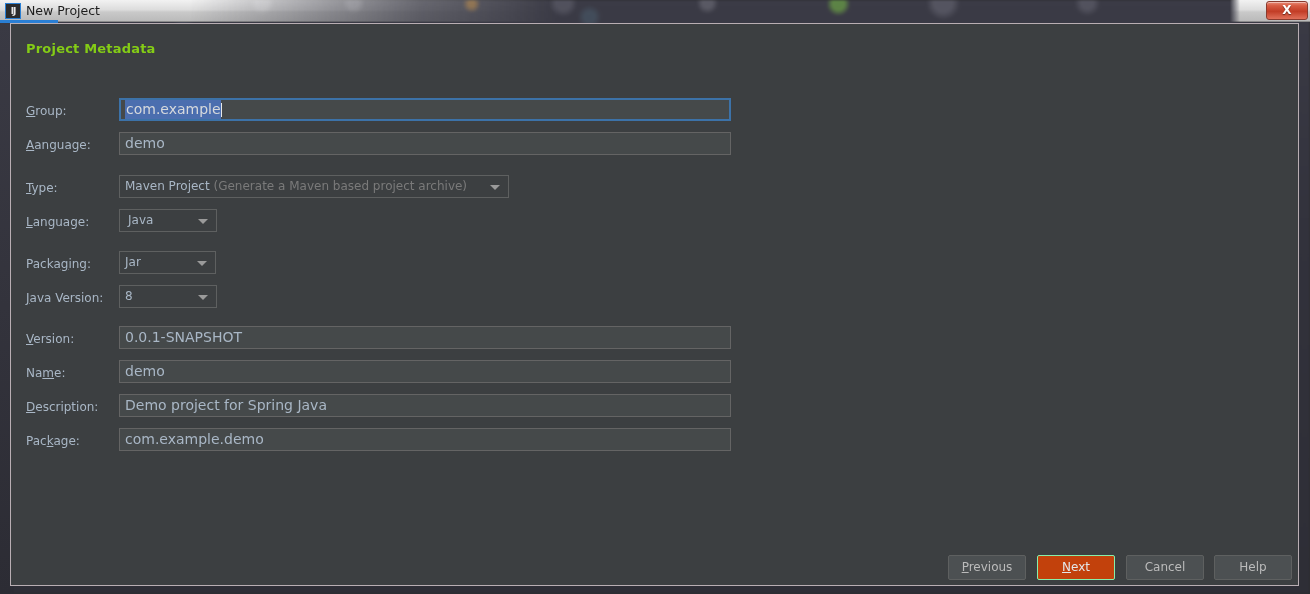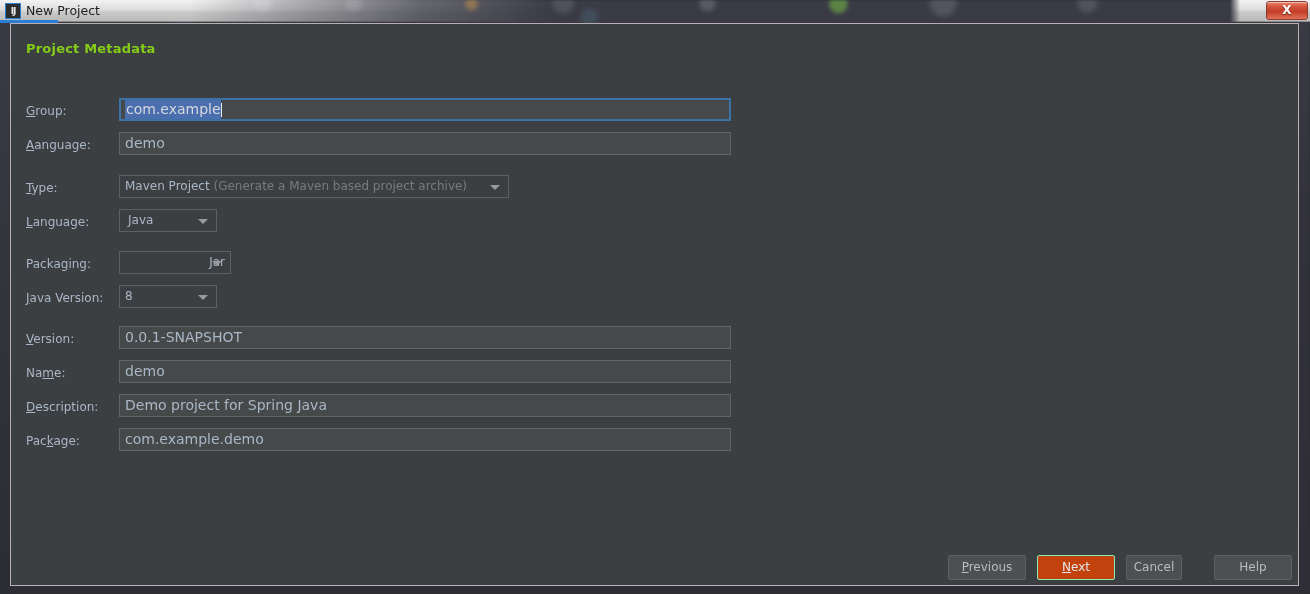--- a/index.html
+++ b/index.html
@@ -231,35 +231,35 @@
   <div class="lbl" style="left:15px; top:114px;"><span></span><u>A</u><span>anguage:</span></div>
   <div class="tf" style="left:108px; top:108px; width:612px;">demo</div>
 
   <div class="lbl" style="left:15px; top:157px;"><span></span><u>T</u><span>ype:</span></div>
   <div class="combo" style="left:108px; top:151px; width:390px;"><span>Maven Project</span> <span class="dim">(Generate a Maven based project archive)</span><span class="arrow"></span></div>
 
   <div class="lbl" style="left:15px; top:191px;"><span></span><u>L</u><span>anguage:</span></div>
   <div class="combo" style="left:108px; top:185px; width:98px;padding-left:8px;"><span>Java</span><span class="arrow"></span></div>
 
   <div class="lbl" style="left:15px; top:233px;"><span>Packa</span><u>g</u><span>ing:</span></div>
-  <div class="combo" style="left:108px; top:227px; width:112px;text-align:right;"><span>Jar</span><span class="arrow"></span></div>
+  <div class="combo" style="left:108px; top:227px; width:97px;"><span>Jar</span><span class="arrow"></span></div>
 
   <div class="lbl" style="left:15px; top:267px;"><span></span><u>J</u><span>ava Version:</span></div>
   <div class="combo" style="left:108px; top:261px; width:98px;"><span>8</span><span class="arrow"></span></div>
 
   <div class="lbl" style="left:15px; top:308px;"><span></span><u>V</u><span>ersion:</span></div>
   <div class="tf" style="left:108px; top:302px; width:612px;">0.0.1-SNAPSHOT</div>
 
   <div class="lbl" style="left:15px; top:342px;"><span>Na</span><u>m</u><span>e:</span></div>
   <div class="tf" style="left:108px; top:336px; width:612px;">demo</div>
 
   <div class="lbl" style="left:15px; top:376px;"><span></span><u>D</u><span>escription:</span></div>
   <div class="tf" style="left:108px; top:370px; width:612px;">Demo project for Spring Java</div>
 
   <div class="lbl" style="left:15px; top:410px;"><span>Pac</span><u>k</u><span>age:</span></div>
   <div class="tf" style="left:108px; top:404px; width:612px;">com.example.demo</div>
 
   <div class="btn" style="left:937px; top:531px; width:78px;"><span></span><u>P</u><span>revious</span></div>
   <div class="btn default" style="left:1026px; top:531px; width:78px;"><span></span><u>N</u><span>ext</span></div>
-  <div class="btn" style="left:1115px; top:531px; width:56px;"><span>Cancel</span><u></u><span></span></div>
+  <div class="btn" style="left:1115px; top:531px; width:78px;"><span>Cancel</span><u></u><span></span></div>
   <div class="btn" style="left:1203px; top:531px; width:78px;"><span>Help</span><u></u><span></span></div>
 
 </div>
 
 </body></html>

